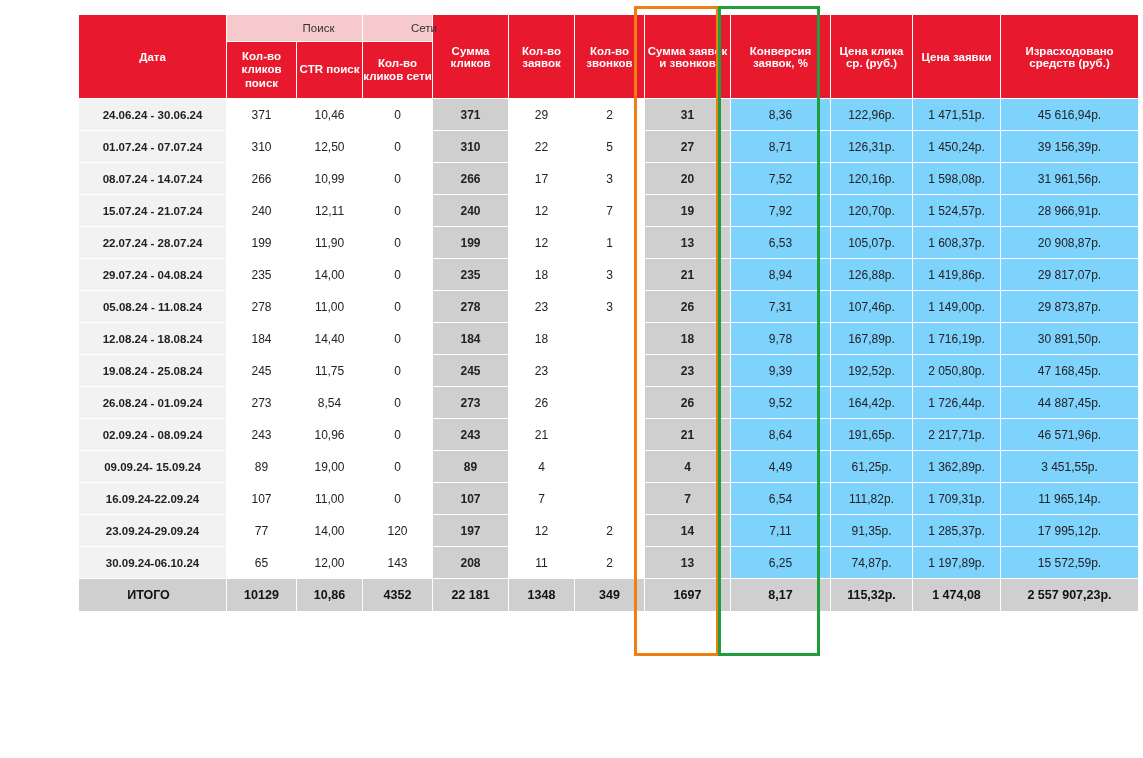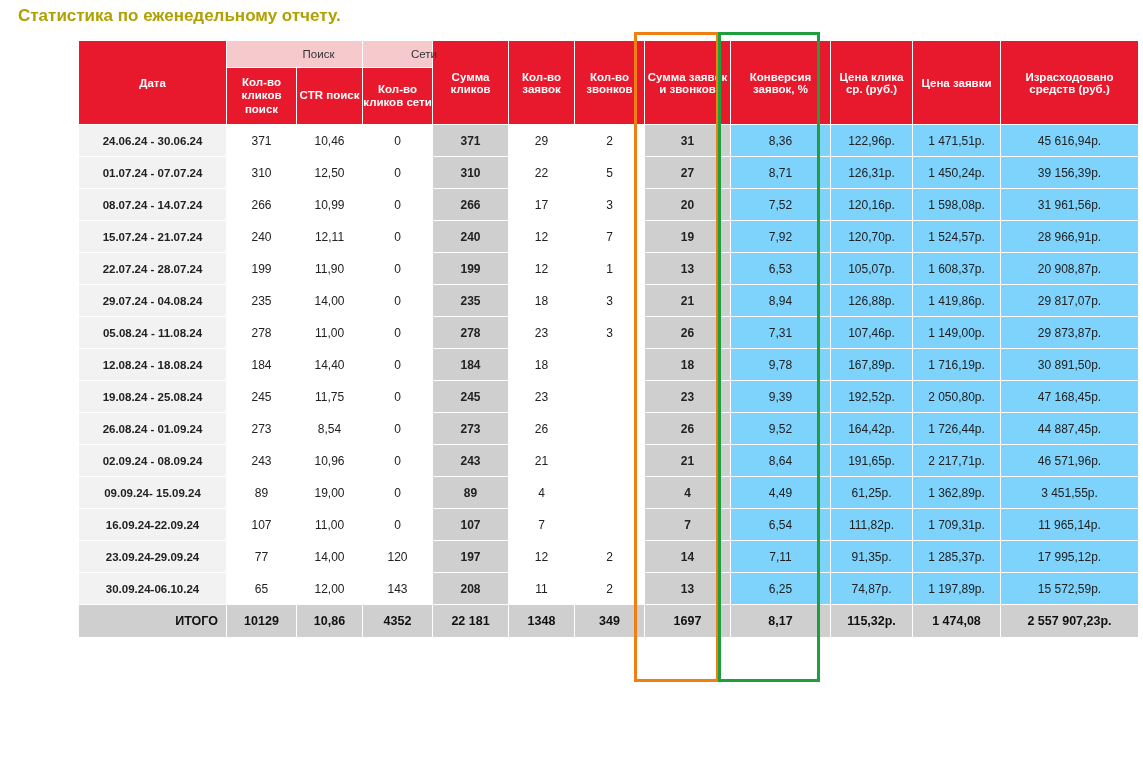--- a/index.html
+++ b/index.html
@@ -101,21 +101,20 @@
     background: #7dd3fc;
   }
   tbody tr.total td {
     background: #cfcfcf;
     font-weight: bold;
     height: 32px;
     font-size: 12.5px;
     color: #111;
   }
   tbody tr.total td.total-label {
-    text-align: right;
     padding-right: 8px;
   }
   
   .hl {
     position: absolute;
     pointer-events: none;
     box-sizing: border-box;
   }
   .hl-orange {
     border: 3px solid #f07f13;
@@ -130,21 +129,20 @@
     top: -8px;
     width: 102px;
     height: 650px;
   }
 </style>
 </head>
 <body>
 
 <div class="page">
 
-  <div class="subtitle">Статистика по еженедельному отчету.</div>
 
   <div class="table-wrap">
     <table class="report">
       <colgroup>
         <col style="width:148px">
         <col style="width:70px">
         <col style="width:66px">
         <col style="width:70px">
         <col style="width:76px">
         <col style="width:66px">

